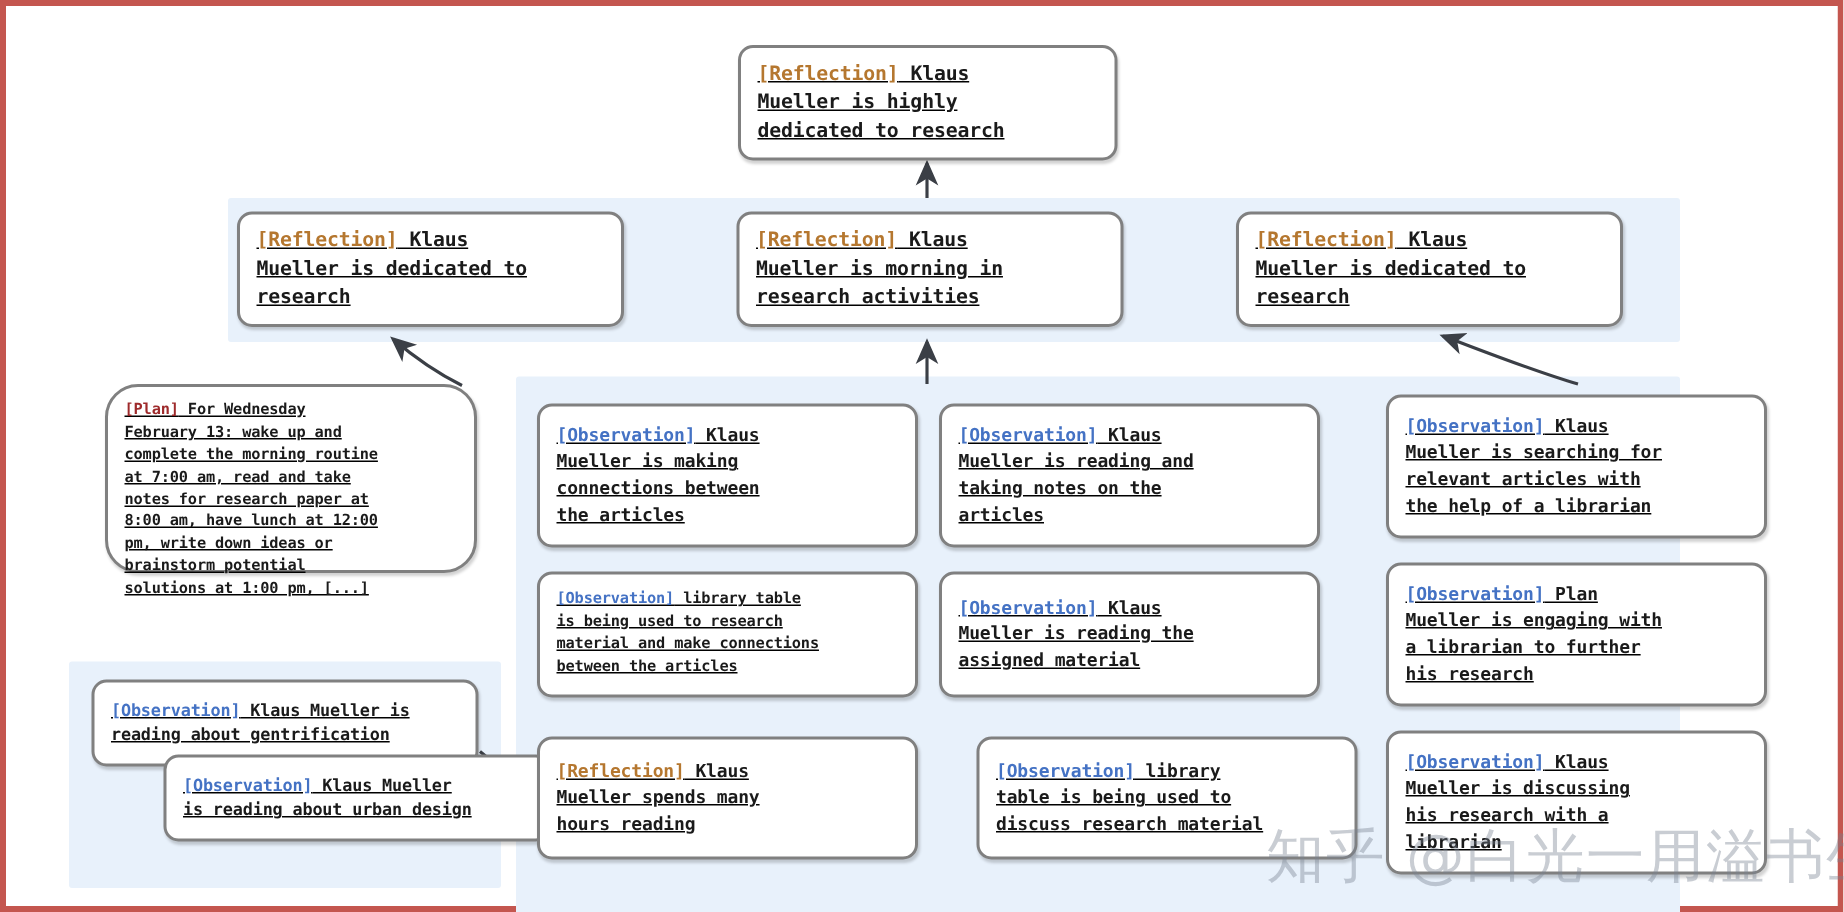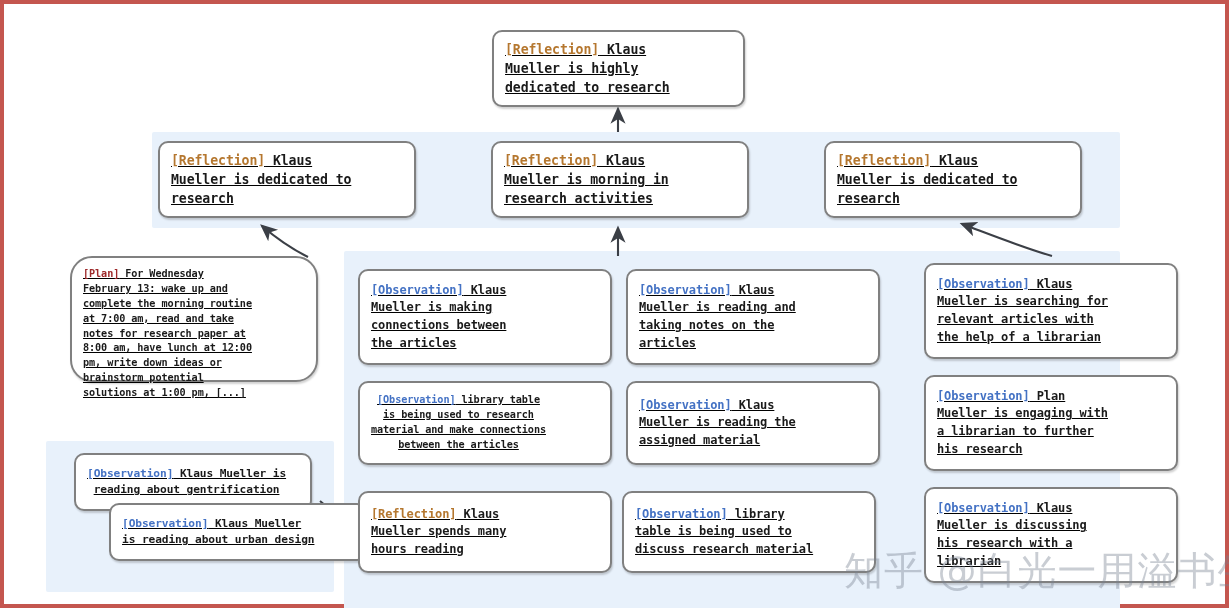--- a/index.html
+++ b/index.html
@@ -144,38 +144,38 @@
 February 13: wake up and
 complete the morning routine
 at 7:00 am, read and take
 notes for research paper at
 8:00 am, have lunch at 12:00
 pm, write down ideas or
 brainstorm potential
 solutions at 1:00 pm, [...]</span></div>
     </div>
 
-    <div class="node" style="left:70px; top:449px; width:238px; height:58px;text-align:center;">
+    <div class="node" style="left:57px; top:449px; width:258px; height:58px;">
       <div class="txt fs11"><span class="tag tag-observation">[Observation]</span><span> Klaus Mueller is
 reading about gentrification</span></div>
     </div>
 
     <div class="node" style="left:57px; top:499px; width:258px; height:58px;margin-left:48px;">
       <div class="txt fs11"><span class="tag tag-observation">[Observation]</span><span> Klaus Mueller
 is reading about urban design</span></div>
     </div>
 
     <div class="node" style="left:354px; top:265px; width:254px; height:96px;">
       <div class="txt fs12"><span class="tag tag-observation">[Observation]</span><span> Klaus
 Mueller is making
 connections between
 the articles</span></div>
     </div>
 
-    <div class="node" style="left:354px; top:377px; width:254px; height:84px;text-align:center;">
+    <div class="node" style="left:354px; top:377px; width:254px; height:84px;">
       <div class="txt fs10"><span class="tag tag-observation">[Observation]</span><span> library table
 is being used to research
 material and make connections
 between the articles</span></div>
     </div>
 
     <div class="node" style="left:354px; top:487px; width:254px; height:82px;">
       <div class="txt fs12"><span class="tag tag-reflection">[Reflection]</span><span> Klaus
 Mueller spends many
 hours reading</span></div>
@@ -187,21 +187,21 @@
 taking notes on the
 articles</span></div>
     </div>
 
     <div class="node" style="left:622px; top:377px; width:254px; height:84px;">
       <div class="txt fs12"><span class="tag tag-observation">[Observation]</span><span> Klaus
 Mueller is reading the
 assigned material</span></div>
     </div>
 
-    <div class="node" style="left:618px; top:487px; width:254px; height:82px;">
+    <div class="node" style="left:647px; top:487px; width:254px; height:82px;">
       <div class="txt fs12"><span class="tag tag-observation">[Observation]</span><span> library
 table is being used to
 discuss research material</span></div>
     </div>
 
     <div class="node" style="left:920px; top:259px; width:254px; height:96px;">
       <div class="txt fs12"><span class="tag tag-observation">[Observation]</span><span> Klaus
 Mueller is searching for
 relevant articles with
 the help of a librarian</span></div>

